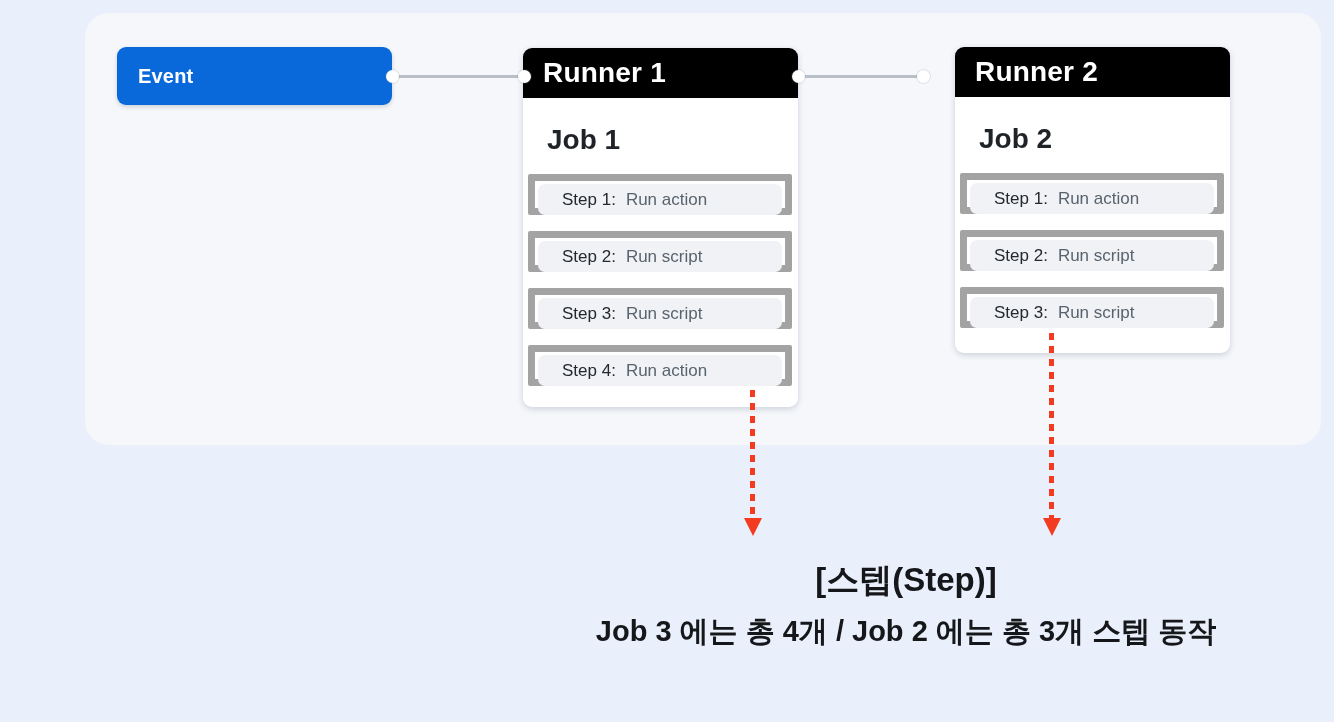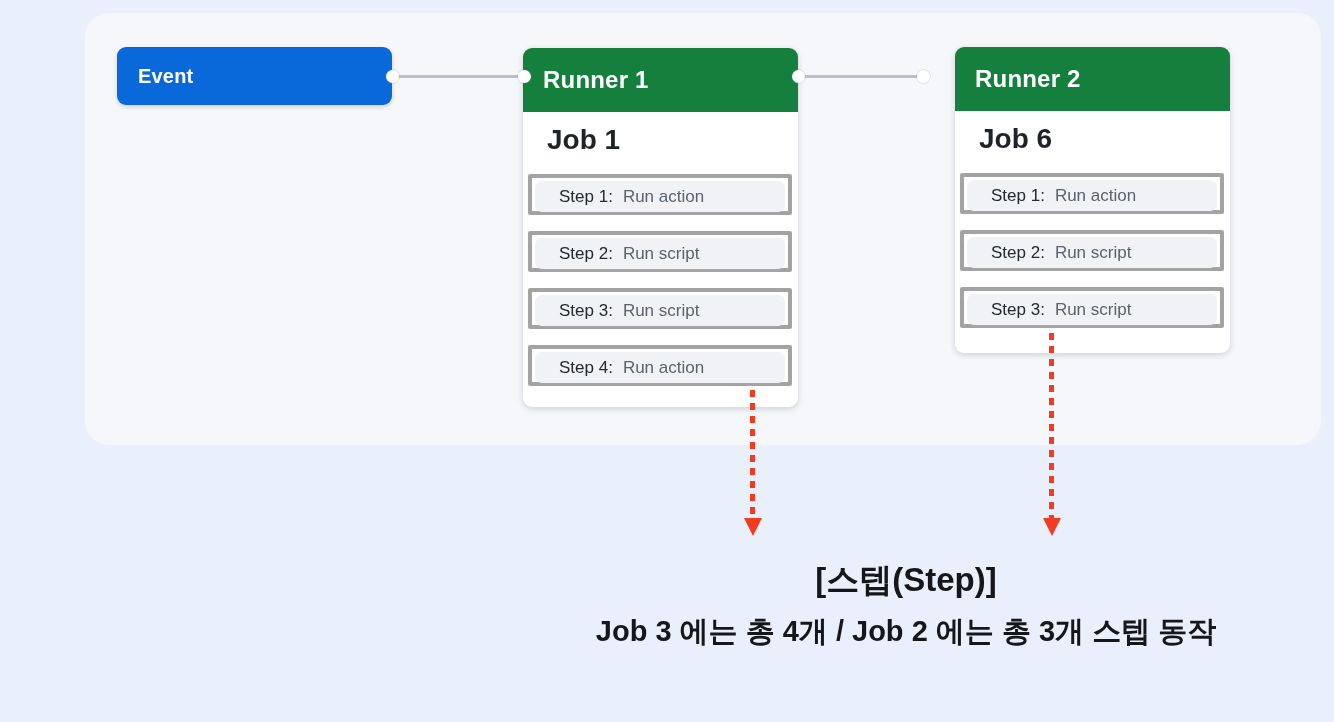--- a/index.html
+++ b/index.html
@@ -24,35 +24,35 @@
     color:#fff;font-size:20px;font-weight:700;letter-spacing:.2px;
   }
 
   .runner-card{
     background:#fff;border-radius:9px;
     box-shadow:0 2px 6px rgba(20,40,80,.18);
   }
   .runner-1{left:523px;top:48px;width:275px;height:359px;}
   .runner-2{left:920px;top:47px;width:275px;height:306px;margin-left:35px;}
   .runner-header{
-    position:absolute;left:0;top:0;right:0;height:64px;
-    background:#15803d;border-radius:9px 9px 0 0;
+    position:absolute;left:0;top:0;right:0;height:50px;
+    background:#000000;border-radius:9px 9px 0 0;
     display:flex;align-items:center;padding-left:20px;box-sizing:border-box;
-    color:#fff;font-size:24px;font-weight:700;letter-spacing:.2px;
+    color:#fff;font-size:28px;font-weight:700;letter-spacing:.2px;
   }
   .job-title{
     position:absolute;left:24px;top:76px;
     font-size:28px;font-weight:700;color:#1f2328;
   }
   .steps{
     position:absolute;left:5px;right:6px;top:126px;
     display:flex;flex-direction:column;gap:16px;
   }
   .step{
-    border:4px solid #a3a3a3;height:41px;box-sizing:border-box;
+    border:7px solid #a3a3a3;height:41px;box-sizing:border-box;
     background:#fff;border-radius:2px;
   }
   .step-pill{
     margin:3px;height:31px;border-radius:7px;background:#f0f2f5;
     display:flex;align-items:center;padding-left:24px;box-sizing:border-box;
     font-size:17px;white-space:nowrap;
   }
   .step-label{color:#24292f;font-weight:500;margin-right:10px;}
   .step-detail{color:#59636e;font-weight:400;text-align:right;}
 
@@ -125,21 +125,21 @@
         <span class="step-detail">Run action</span>
       </div>
     </div>
   </div>
 </div>
 
 <div class="abs runner-card runner-2">
   <div class="runner-header">
     <span>Runner 2</span>
   </div>
-  <div class="job-title">Job 6</div>
+  <div class="job-title">Job 2</div>
   <div class="steps">
     <div class="step">
       <div class="step-pill">
         <span class="step-label">Step 1:</span>
         <span class="step-detail">Run action</span>
       </div>
     </div>
     <div class="step">
       <div class="step-pill">
         <span class="step-label">Step 2:</span>

